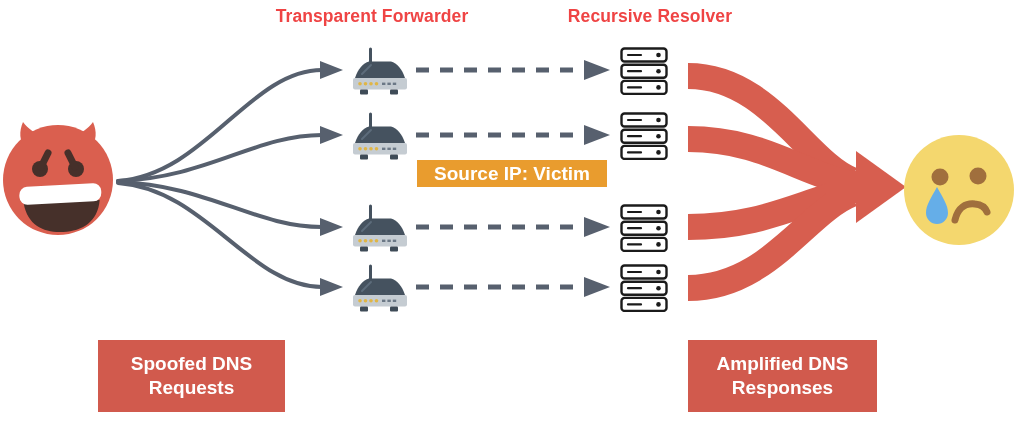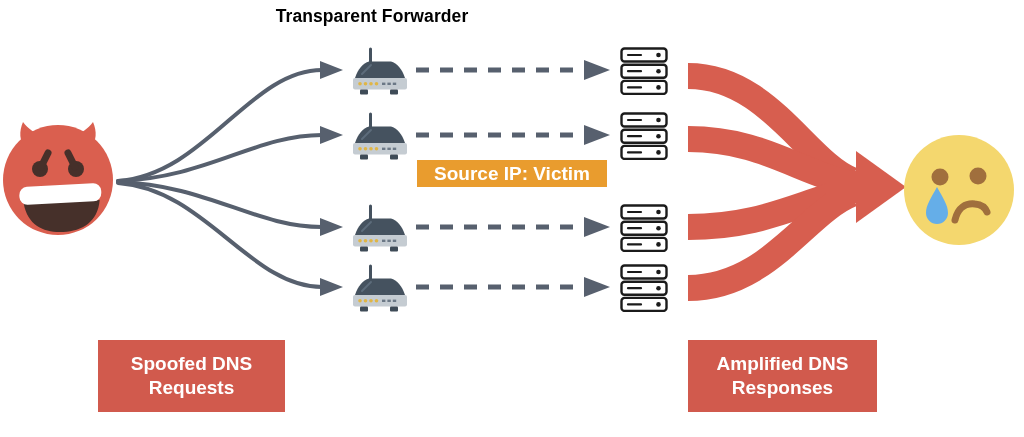--- a/index.html
+++ b/index.html
@@ -3,21 +3,21 @@
 <meta charset="utf-8">
 <style>
   html,body{margin:0;padding:0;background:#fff;}
   .canvas{
     position:relative;width:1024px;height:437px;background:#ffffff;
     font-family:"Liberation Sans",sans-serif;overflow:hidden;
   }
   .abs{position:absolute;}
   .col-header{
     position:absolute;top:6px;width:280px;text-align:center;
-    font-size:17.5px;font-weight:700;color:#000000;letter-spacing:.1px;
+    font-size:17.5px;font-weight:700;color:#ef4444;letter-spacing:.1px;
   }
   #hdr-forwarder{left:232px;}
   #hdr-resolver{left:510px;}
   .badge{
     position:absolute;display:flex;align-items:center;justify-content:center;
     text-align:center;color:#ffffff;font-weight:700;line-height:1.25;
   }
   .badge-orange{
     left:417px;top:160px;width:190px;height:27px;
     background:var(--orange,#E99C2E);font-size:19px;
@@ -105,20 +105,21 @@
       <path d="M688,76 C 768,76 806,162 852,180"></path>
       <path d="M688,139 C 762,139 798,172 852,184"></path>
       <path d="M688,227 C 762,227 798,203 852,190"></path>
       <path d="M688,288 C 768,288 806,212 852,194"></path>
       <path d="M826,187 L858,187" stroke-width="32"></path>
     </g>
     <polygon points="856,151 856,223 906,187" fill="var(--attack-red,#D75E4F)"></polygon>
   </svg>
 
   <div class="col-header" id="hdr-forwarder">Transparent Forwarder</div>
+  <div class="col-header" id="hdr-resolver">Recursive Resolver</div>
 
   <svg class="abs" style="left:3px;top:122px;" width="110" height="113" viewBox="0 0 110 113">
     <path d="M20,0 C16,9 16,19 23,27 L41,16 C32,11 25,7 20,0 Z" fill="var(--devil-red,#DA5F4F)"></path>
     <path d="M90,0 C94,9 94,19 87,27 L69,16 C78,11 85,7 90,0 Z" fill="var(--devil-red,#DA5F4F)"></path>
     <circle cx="55" cy="58" r="55" fill="var(--devil-red,#DA5F4F)"></circle>
     <circle cx="37" cy="47" r="8" fill="var(--features-dark,#46302A)"></circle>
     <path d="M38,45 L45,31" stroke="var(--features-dark,#46302A)" stroke-width="7" stroke-linecap="round"></path>
     <circle cx="73" cy="47" r="8" fill="var(--features-dark,#46302A)"></circle>
     <path d="M72,45 L65,31" stroke="var(--features-dark,#46302A)" stroke-width="7" stroke-linecap="round"></path>
     <g transform="rotate(-3 58 85)">

